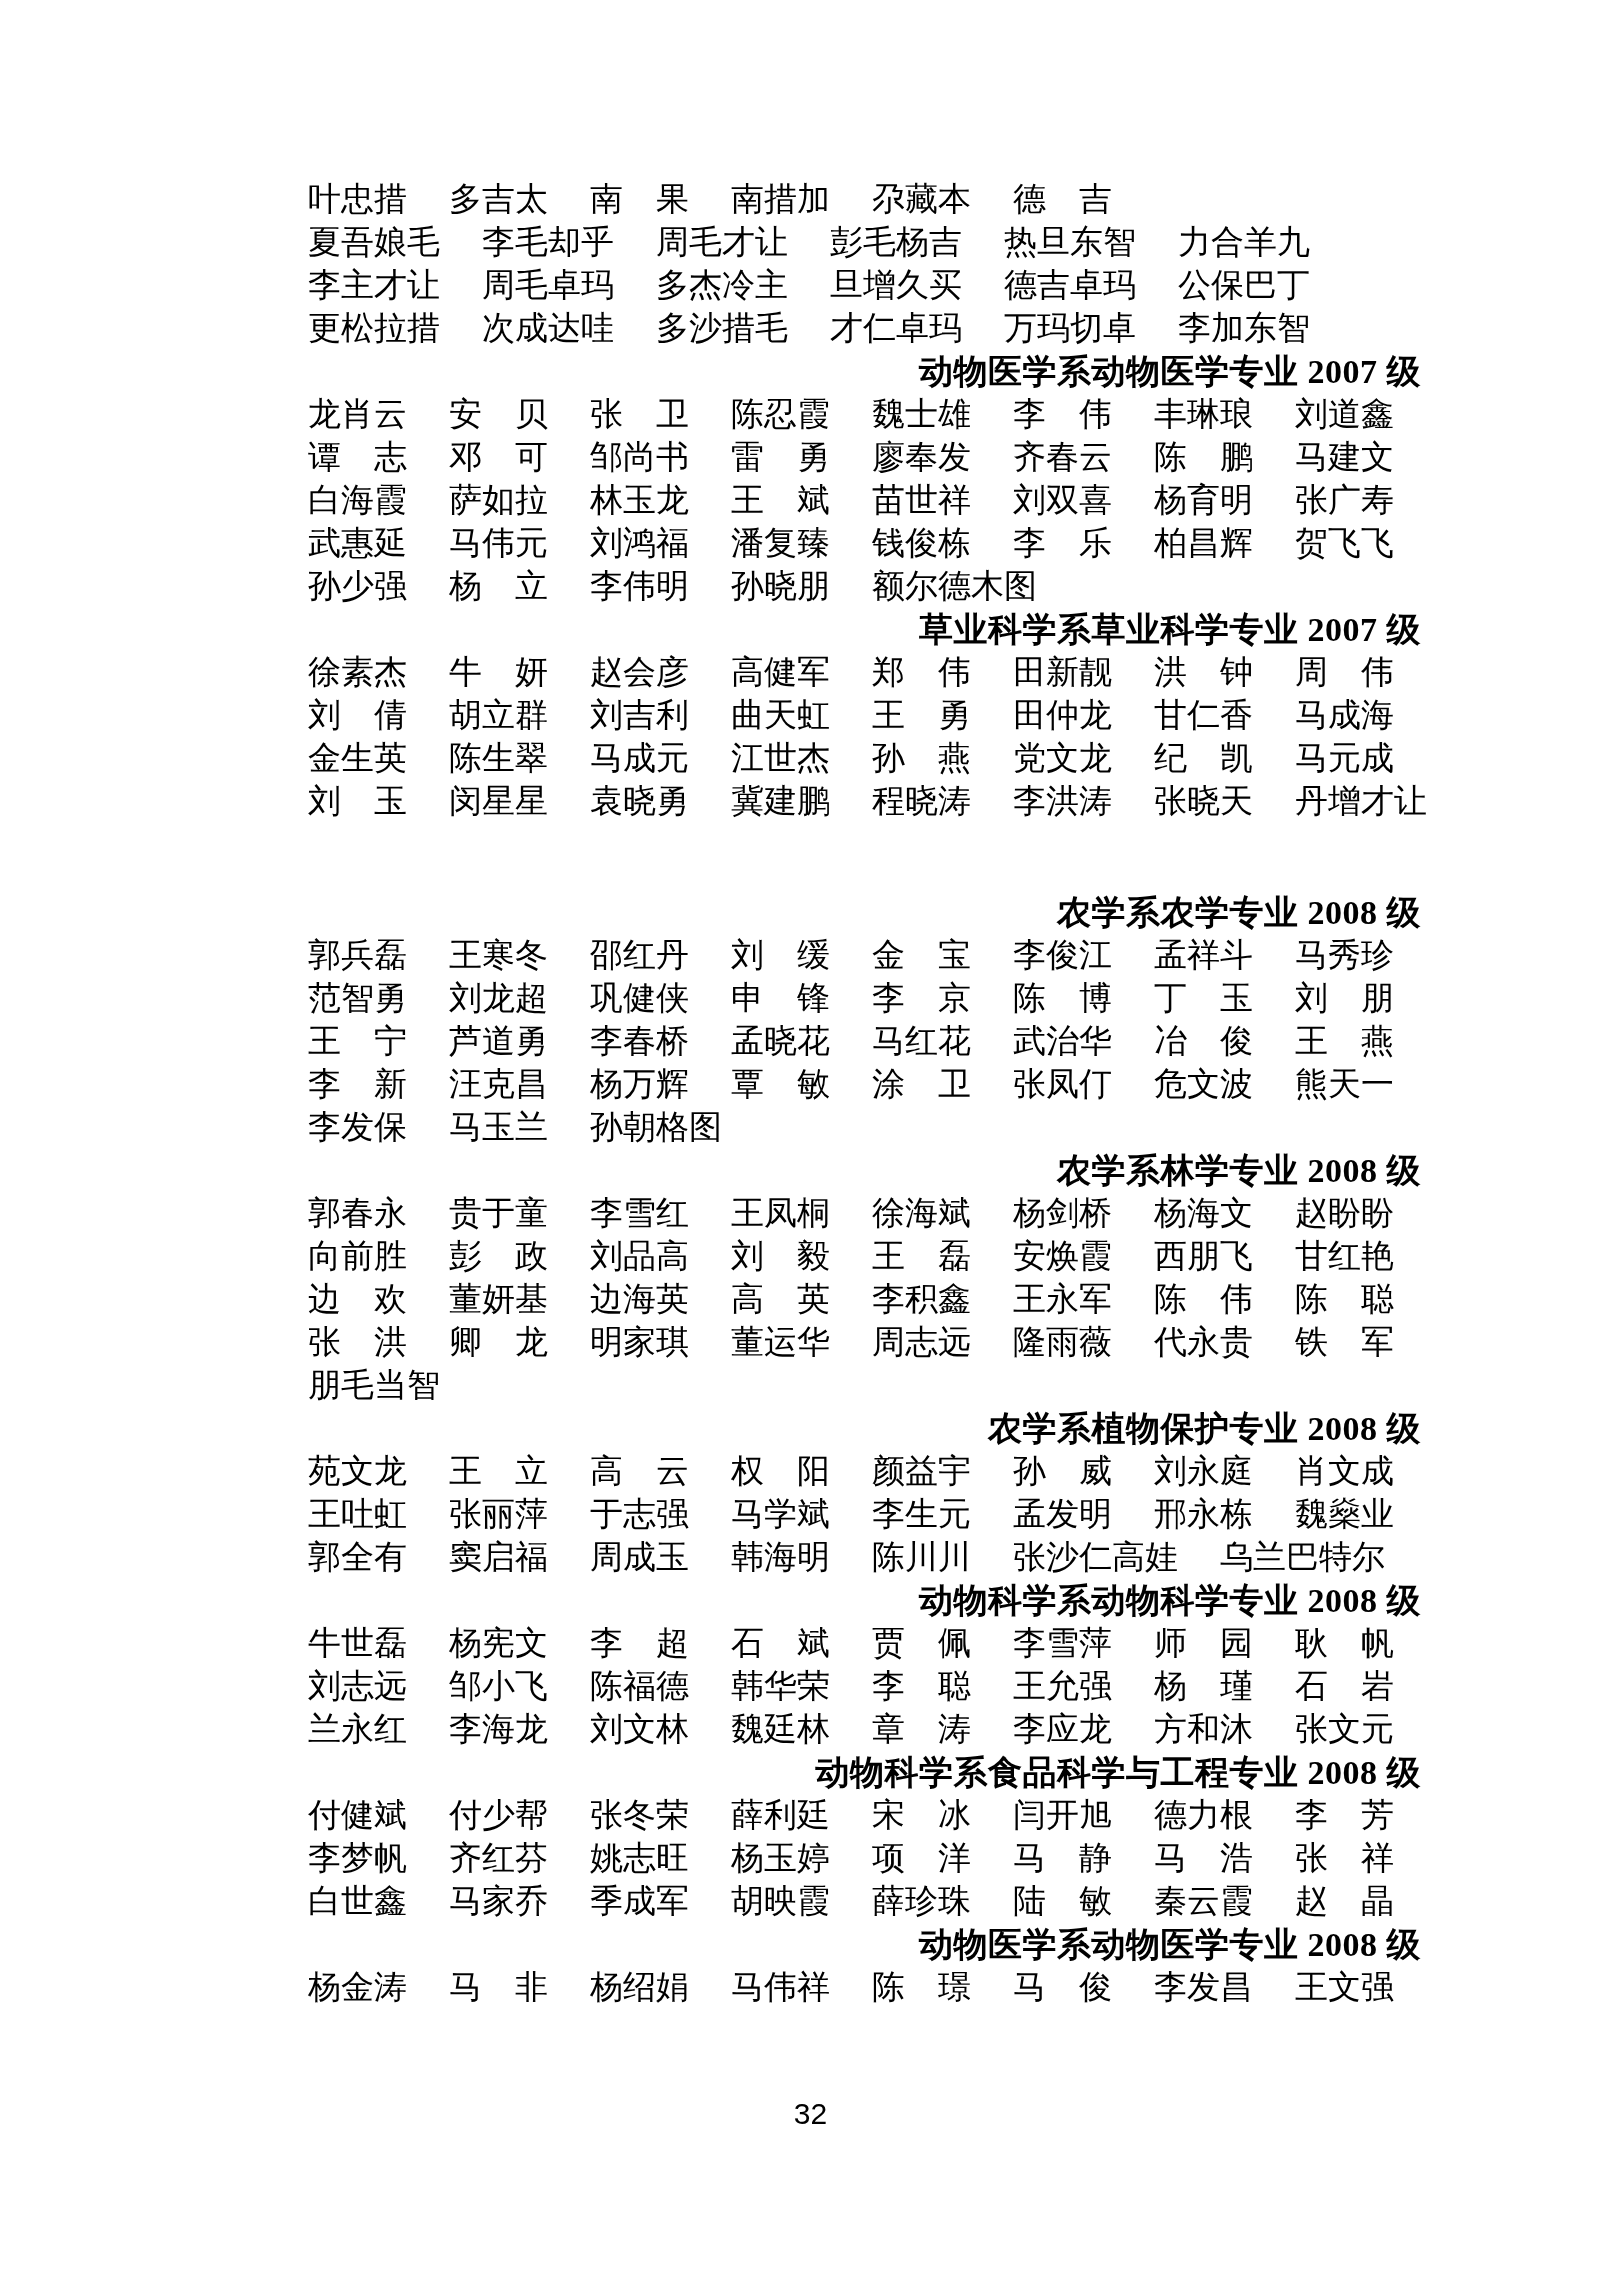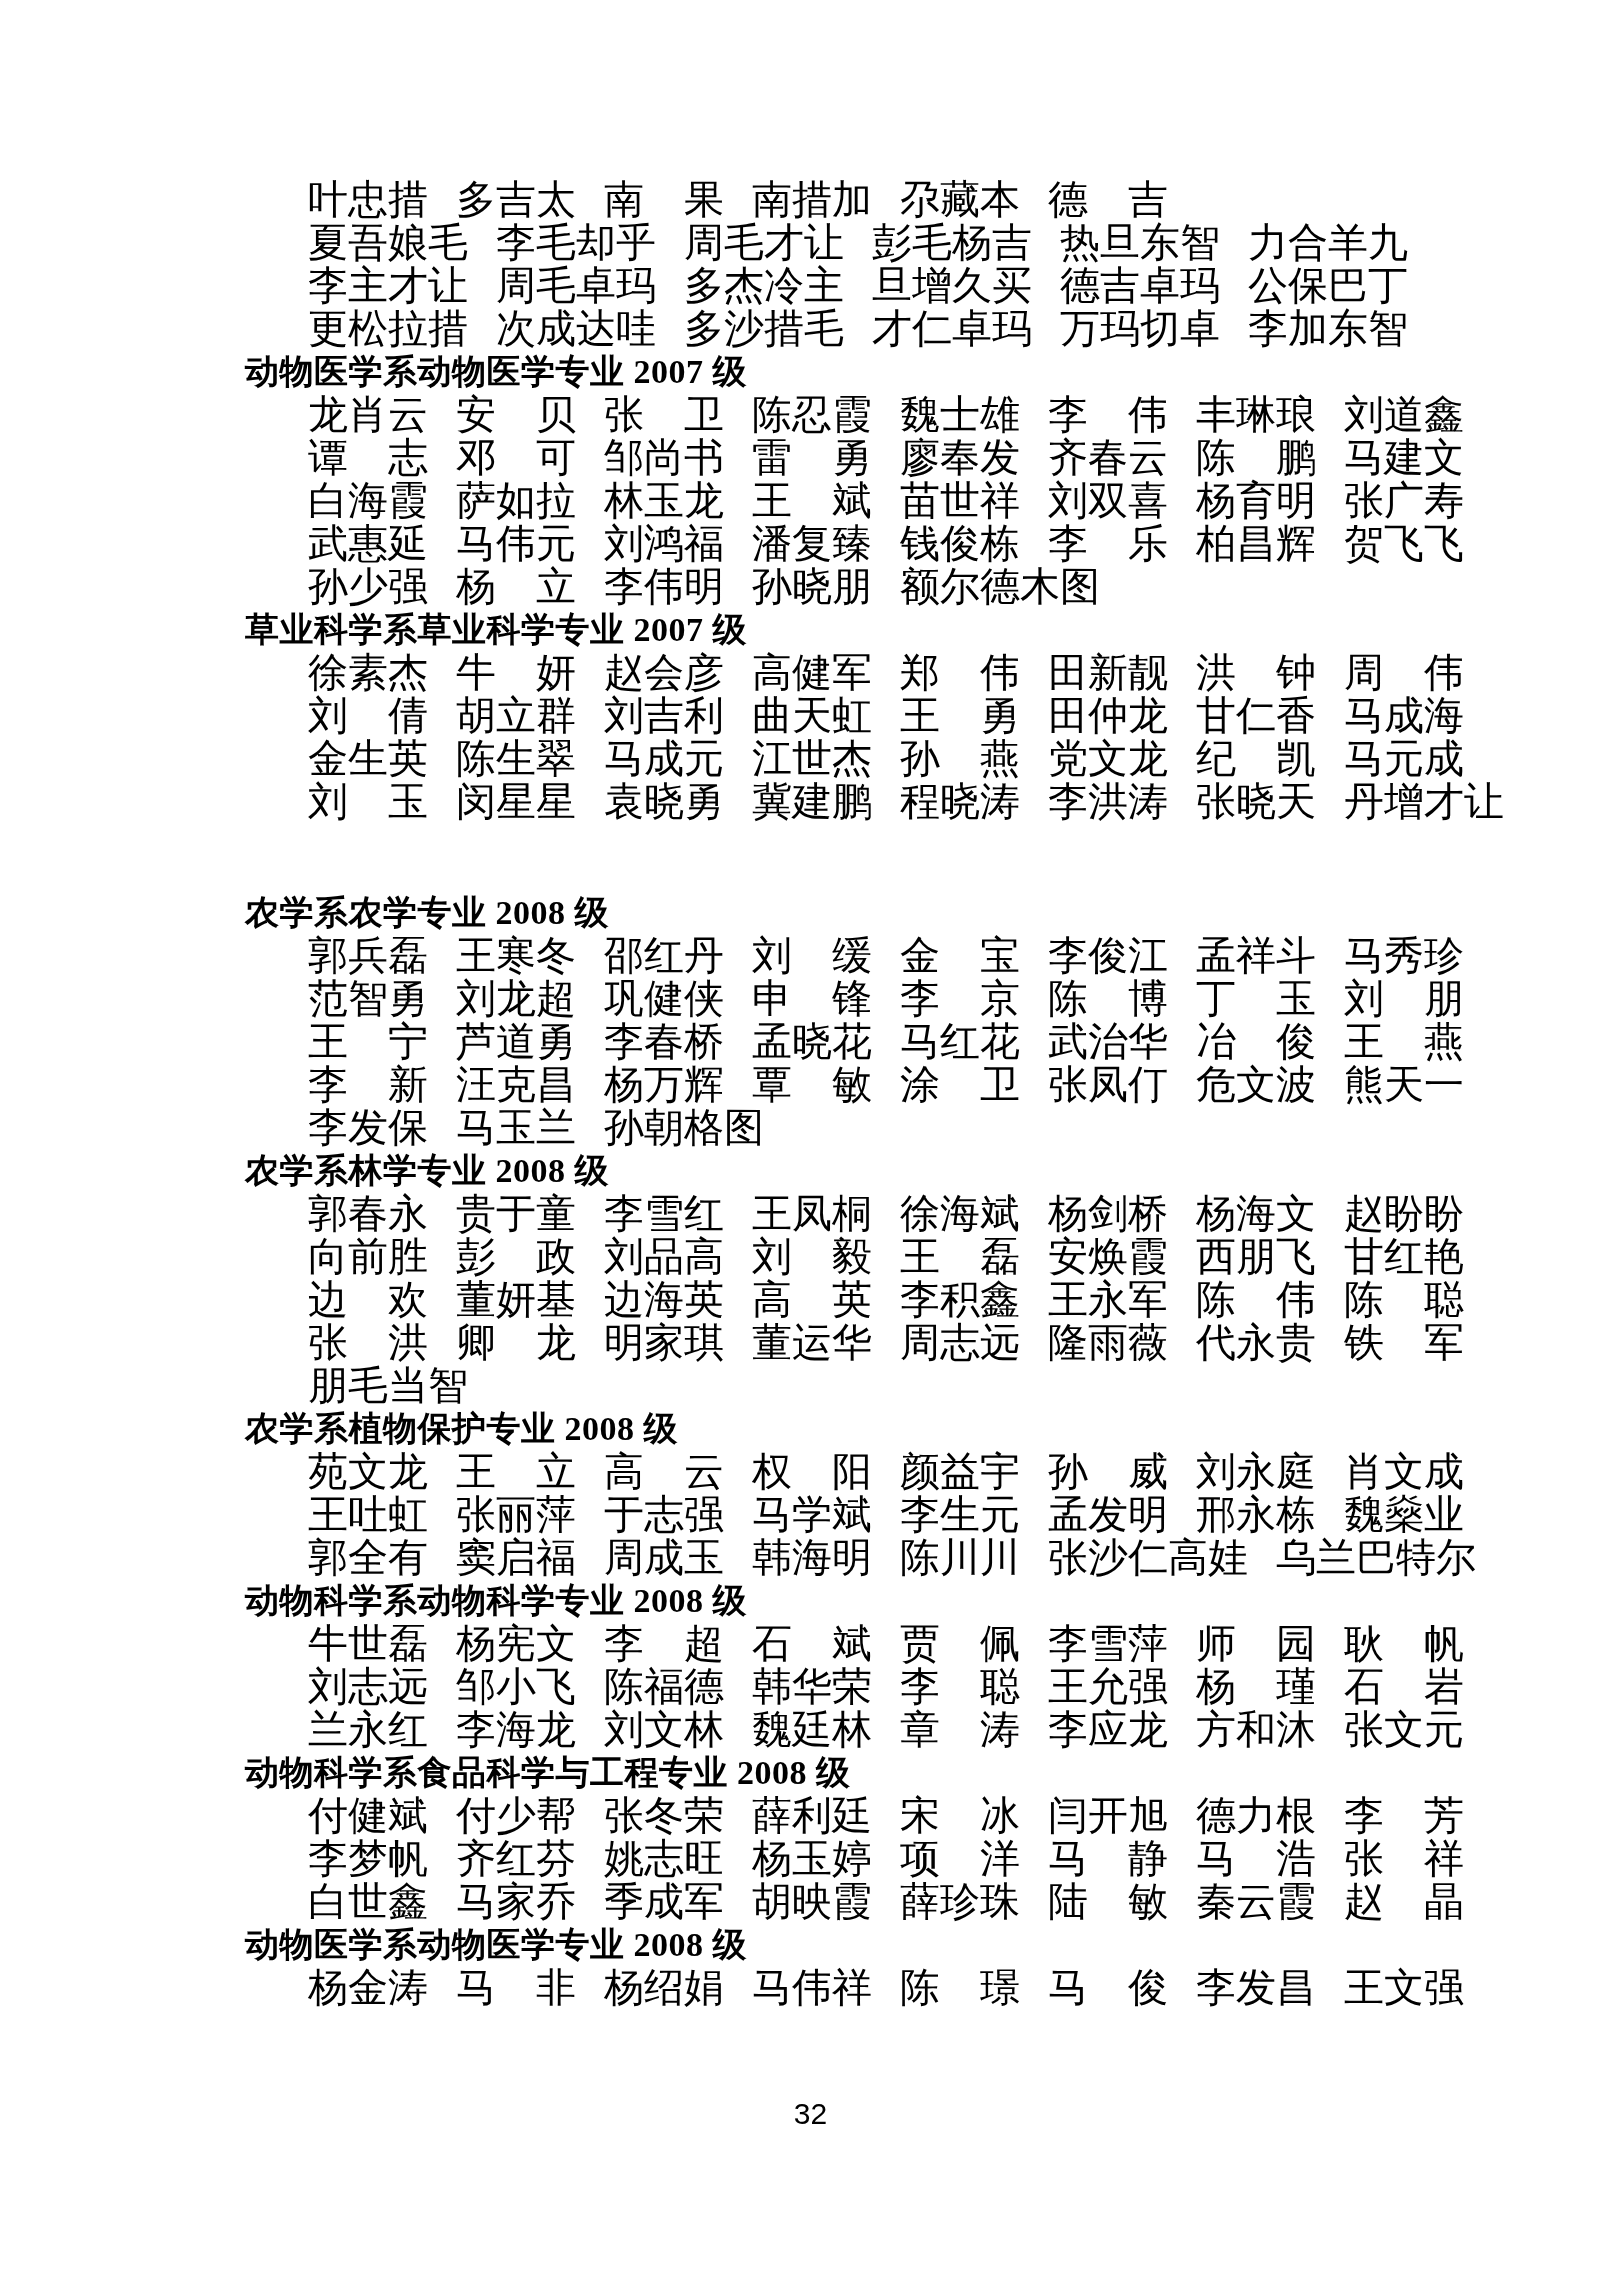--- a/index.html
+++ b/index.html
@@ -23,26 +23,27 @@
     top: 178px;
     width: 1176px;
   }
   .sec-heading {
     font-weight: 700;
     font-size: 34px;
     line-height: 43px;
     height: 43px;
     letter-spacing: 0.5px;
     white-space: nowrap;
+    text-align: right;
   }
   .name-row {
     display: flex;
-    gap: 28px;
+    gap: 42px;
     padding-left: 63px;
-    font-size: 40px;
+    font-size: 33px;
     line-height: 43px;
     height: 43px;
     white-space: nowrap;
   }
   .name {
     white-space: pre;
   }
   .gap-before {
     margin-top: 68px;
   }

